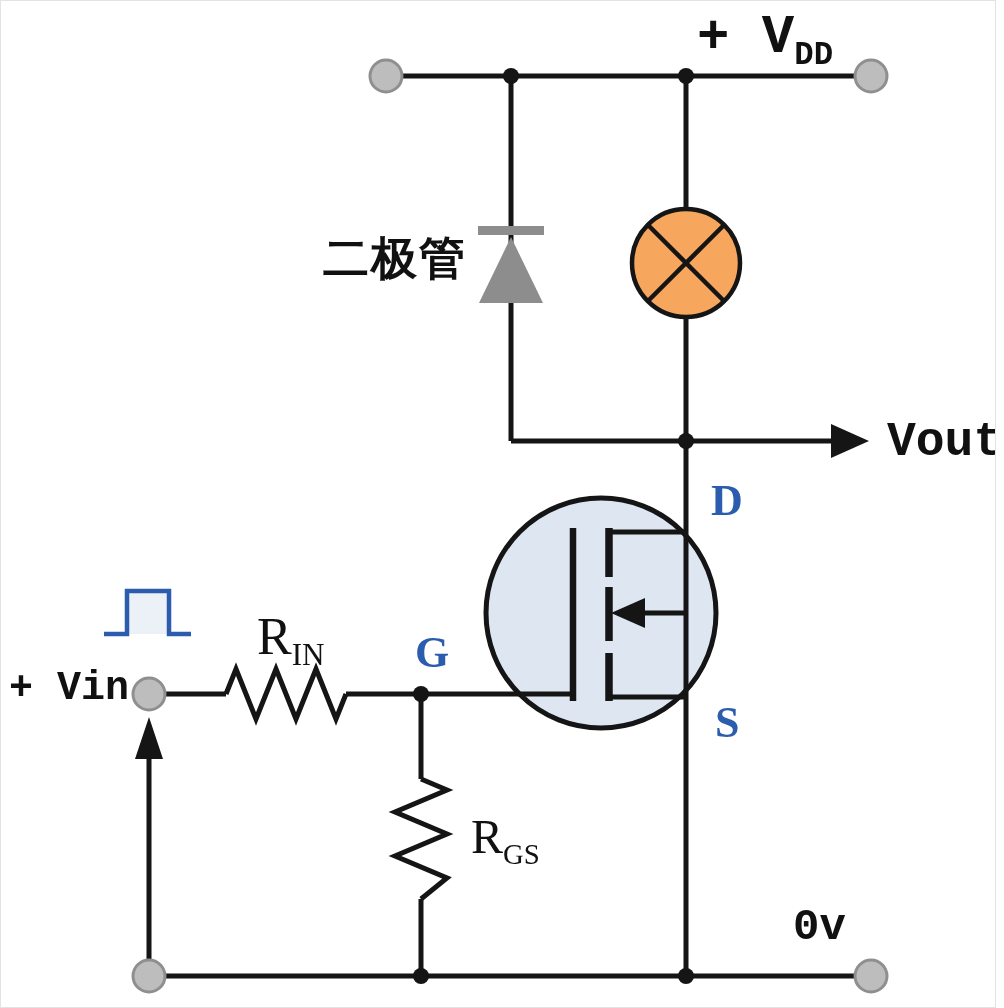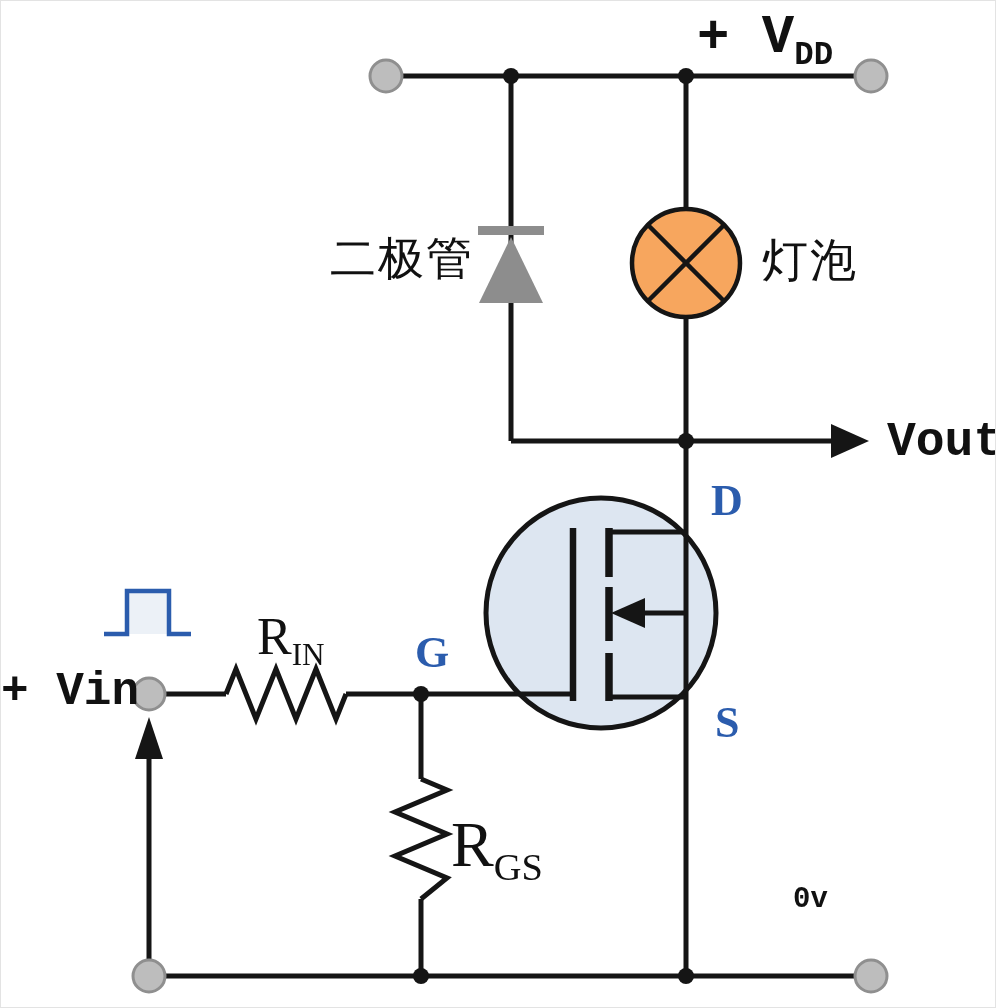--- a/index.html
+++ b/index.html
@@ -25,29 +25,29 @@
   .lamp-x      { fill:none; stroke:var(--wire); stroke-width:4.5; }
   .diode-part  { fill:var(--diode-fill); stroke:none; }
   .mosfet-body { fill:var(--mosfet-fill); stroke:var(--wire); stroke-width:5; }
   .pulse       { fill:var(--mosfet-fill); fill-opacity:.55; stroke:var(--pulse-color); stroke-width:4.5; stroke-linejoin:miter; }
 
   
   .lbl { position:absolute; color:var(--text-color); white-space:nowrap; line-height:1; }
   .lbl sub { font-size:.6em; }
   .mono  { font-family:"Liberation Mono", monospace; font-weight:bold; }
   .serif { font-family:"Liberation Serif", serif; }
-  .cjk   { font-family:"Liberation Sans","DejaVu Sans", sans-serif; font-weight:normal;margin-left:7px; }
+  .cjk   { font-family:"Liberation Sans","DejaVu Sans", sans-serif; font-weight:bold; }
   .pin   { color:var(--pin-label-color); font-family:"Liberation Serif", serif; font-weight:bold; }
 
   #lbl-vdd   { left:696px; top:10px;  font-size:54px; }
   #lbl-vout  { left:886px; top:410px; font-size:48px;margin-top:7px; }
-  #lbl-0v    { left:792px; top:884px; font-size:29px; }
-  #lbl-vin   { left:0;   top:668px; font-size:46px; }
+  #lbl-0v    { left:792px; top:904px; font-size:44px; }
+  #lbl-vin   { left:8px;   top:668px; font-size:40px; }
   #lbl-rin   { left:256px; top:610px; font-size:52px;text-align:right; }
-  #lbl-rgs   { left:450px; top:812px; font-size:64px; }
+  #lbl-rgs   { left:470px; top:812px; font-size:48px; }
   #lbl-g     { left:414px; top:630px; font-size:44px; }
   #lbl-d     { left:710px; top:478px; font-size:44px; }
   #lbl-s     { left:714px; top:700px; font-size:44px; }
   #lbl-diode { left:322px; top:234px; font-size:46px; letter-spacing:2px; }
   #lbl-lamp  { left:754px; top:236px; font-size:46px; letter-spacing:2px; }
 </style>
 </head>
 <body>
 
 <div class="canvas">
@@ -131,15 +131,14 @@
 
   <div class="lbl serif" id="lbl-rin"><span>R</span><sub>IN</sub></div>
 
   <div class="lbl serif" id="lbl-rgs"><span>R</span><sub>GS</sub></div>
 
   <div class="lbl pin" id="lbl-g">G</div>
   <div class="lbl pin" id="lbl-d">D</div>
   <div class="lbl pin" id="lbl-s">S</div>
 
   <div class="lbl cjk" id="lbl-diode">二极管</div>
-  <div class="lbl cjk" id="lbl-lamp">灯泡</div>
 
 </div>
 
 </body></html>

